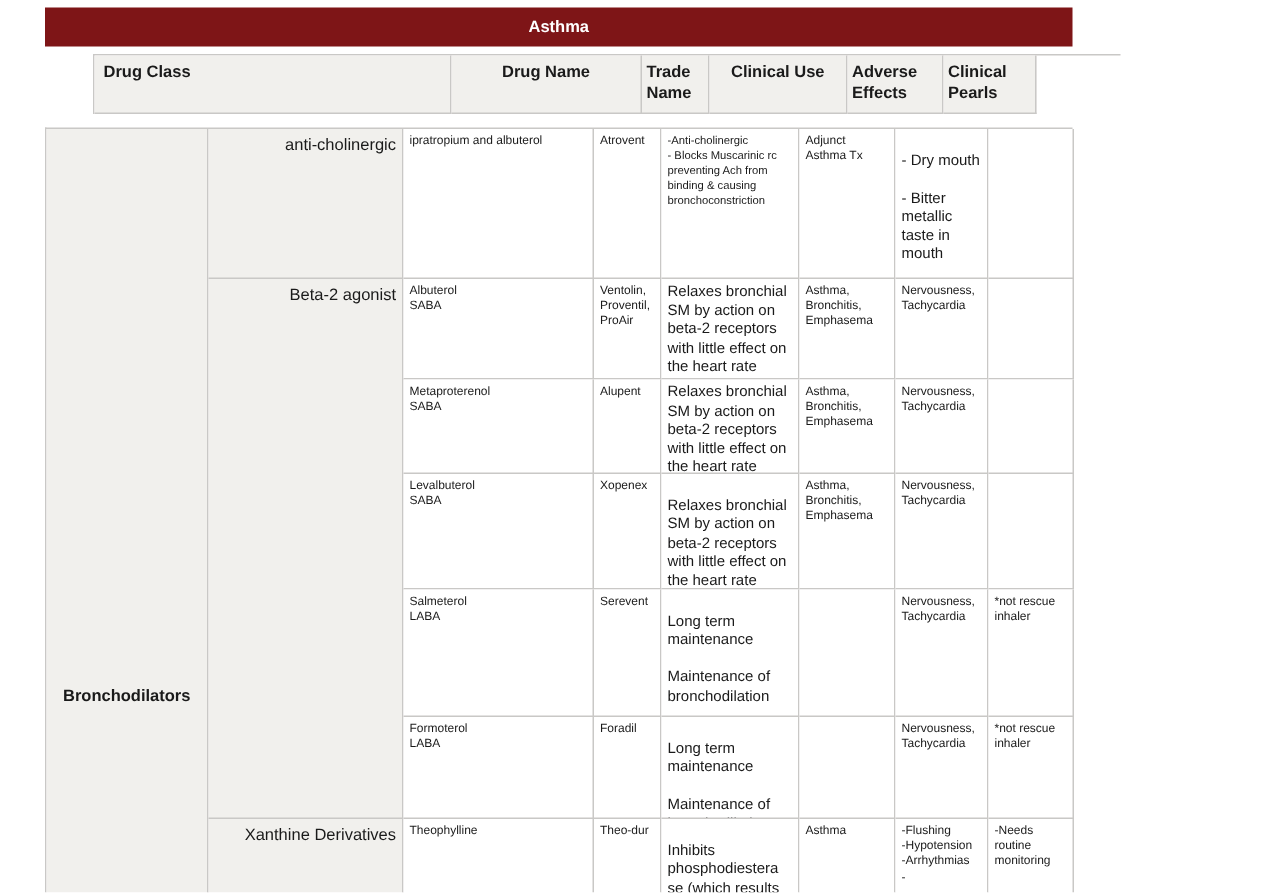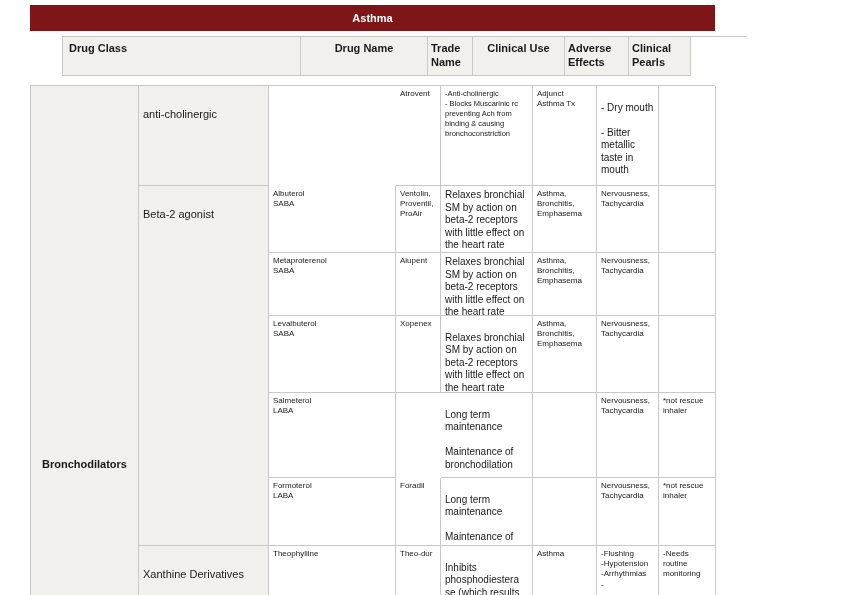--- a/index.html
+++ b/index.html
@@ -47,21 +47,21 @@
   .c6{grid-column:6}.c7{grid-column:7}.c8{grid-column:8}
   .r1{grid-row:1}.r2{grid-row:2}.r3{grid-row:3}.r4{grid-row:4}
   .r5{grid-row:5}.r6{grid-row:6}.r7{grid-row:7}
 
   .bronch-cell {
     grid-column:1; grid-row:1 / 8;
     display:flex; align-items:center; justify-content:center;
     padding-top:120px; white-space:normal;
     font-size:11px; font-weight:bold; text-align:center;
   }
-  .subclass-cell { font-size:11px; text-align:left; padding-top:22px; line-height:1.2; }
+  .subclass-cell { font-size:11px; text-align:right; padding-top:5px; line-height:1.2; }
   .sub-beta { grid-row:2 / 7; }
 
   .fs-xs { font-size:7.5px; line-height:1.32; }
   .fs-s  { font-size:8px;  line-height:1.28; }
   .fs-m  { font-size:10px; line-height:1.25; }
 </style>
 </head>
 <body>
 
 <div class="page">
@@ -80,20 +80,21 @@
   </div>
 
   <div class="body-grid">
 
     <div class="cell shaded bronch-cell">Bronchodilators</div>
 
     <div class="cell shaded subclass-cell c2 r1">anti-cholinergic</div>
     <div class="cell shaded subclass-cell c2 sub-beta">Beta-2 agonist</div>
     <div class="cell shaded subclass-cell c2 r7">Xanthine Derivatives</div>
 
+    <div class="cell c3 r1 fs-s">ipratropium and albuterol</div>
     <div class="cell c4 r1 fs-s">Atrovent</div>
     <div class="cell c5 r1 fs-xs">-Anti-cholinergic
 - Blocks Muscarinic rc preventing Ach from binding &amp; causing bronchoconstriction</div>
     <div class="cell c6 r1 fs-s">Adjunct
 Asthma Tx</div>
     <div class="cell c7 r1 fs-m">
 - Dry mouth
 
 - Bitter metallic taste in mouth</div>
     <div class="cell c8 r1 fs-s"></div>
@@ -118,20 +119,21 @@
 SABA</div>
     <div class="cell c4 r4 fs-s">Xopenex</div>
     <div class="cell c5 r4 fs-m">
 Relaxes bronchial SM by action on beta-2 receptors with little effect on the heart rate</div>
     <div class="cell c6 r4 fs-s">Asthma, Bronchitis, Emphasema</div>
     <div class="cell c7 r4 fs-s">Nervousness, Tachycardia</div>
     <div class="cell c8 r4 fs-s"></div>
 
     <div class="cell c3 r5 fs-s">Salmeterol
 LABA</div>
+    <div class="cell c4 r5 fs-s">Serevent</div>
     <div class="cell c5 r5 fs-m">
 Long term maintenance
 
 Maintenance of bronchodilation</div>
     <div class="cell c6 r5 fs-s"></div>
     <div class="cell c7 r5 fs-s">Nervousness, Tachycardia</div>
     <div class="cell c8 r5 fs-s">*not rescue inhaler</div>
 
     <div class="cell c3 r6 fs-s">Formoterol
 LABA</div>

